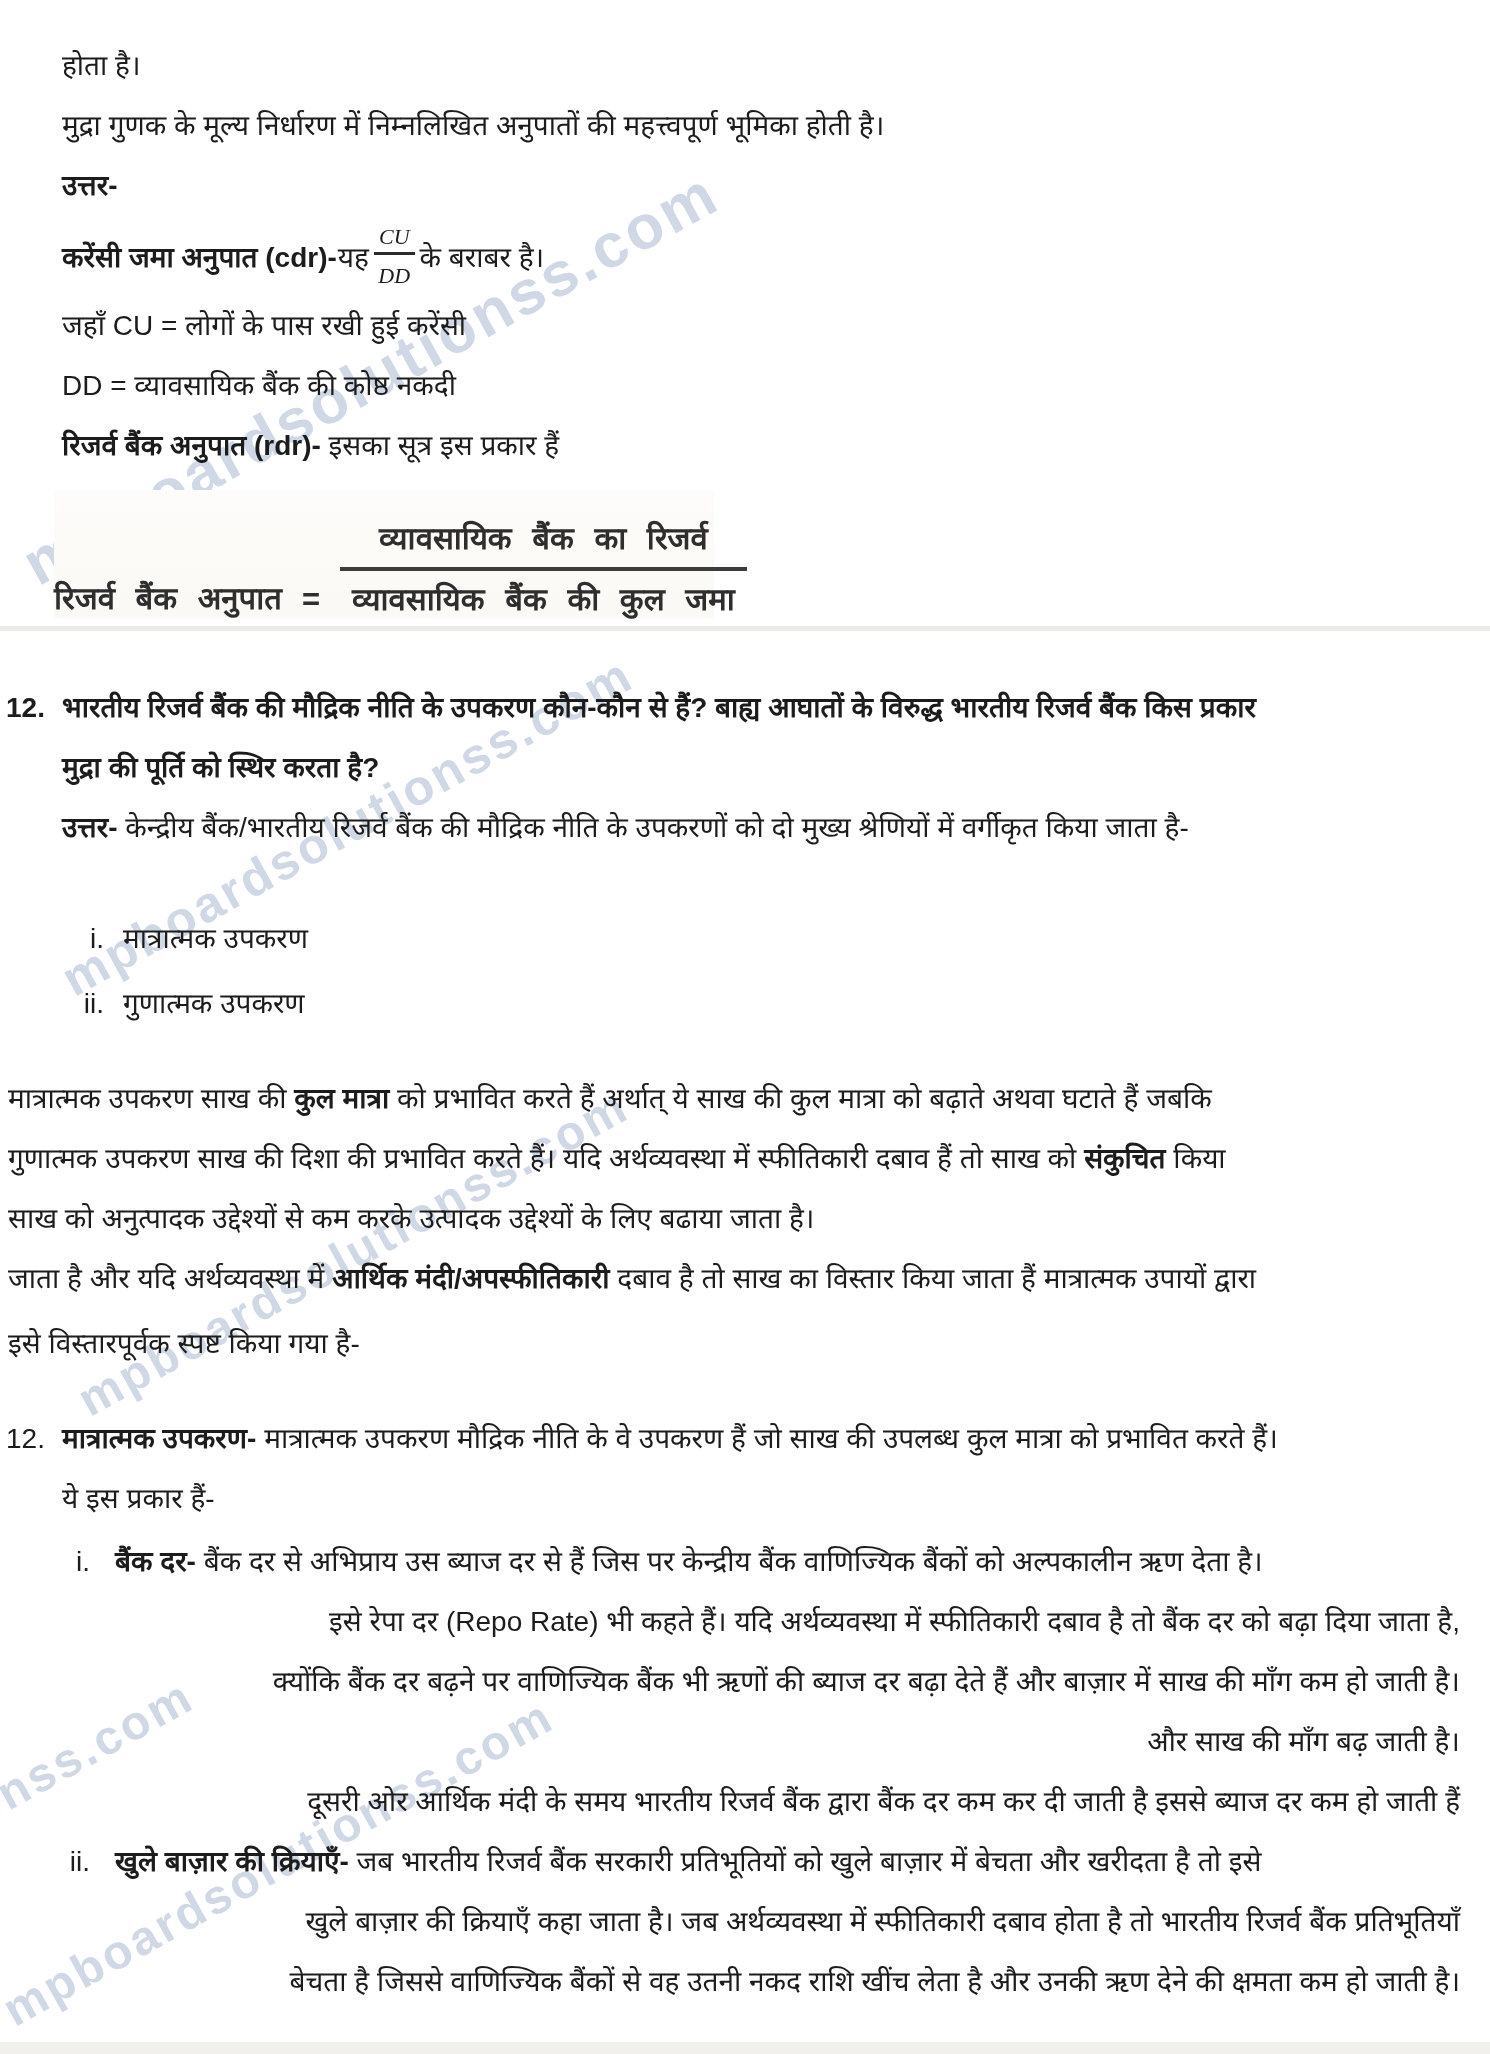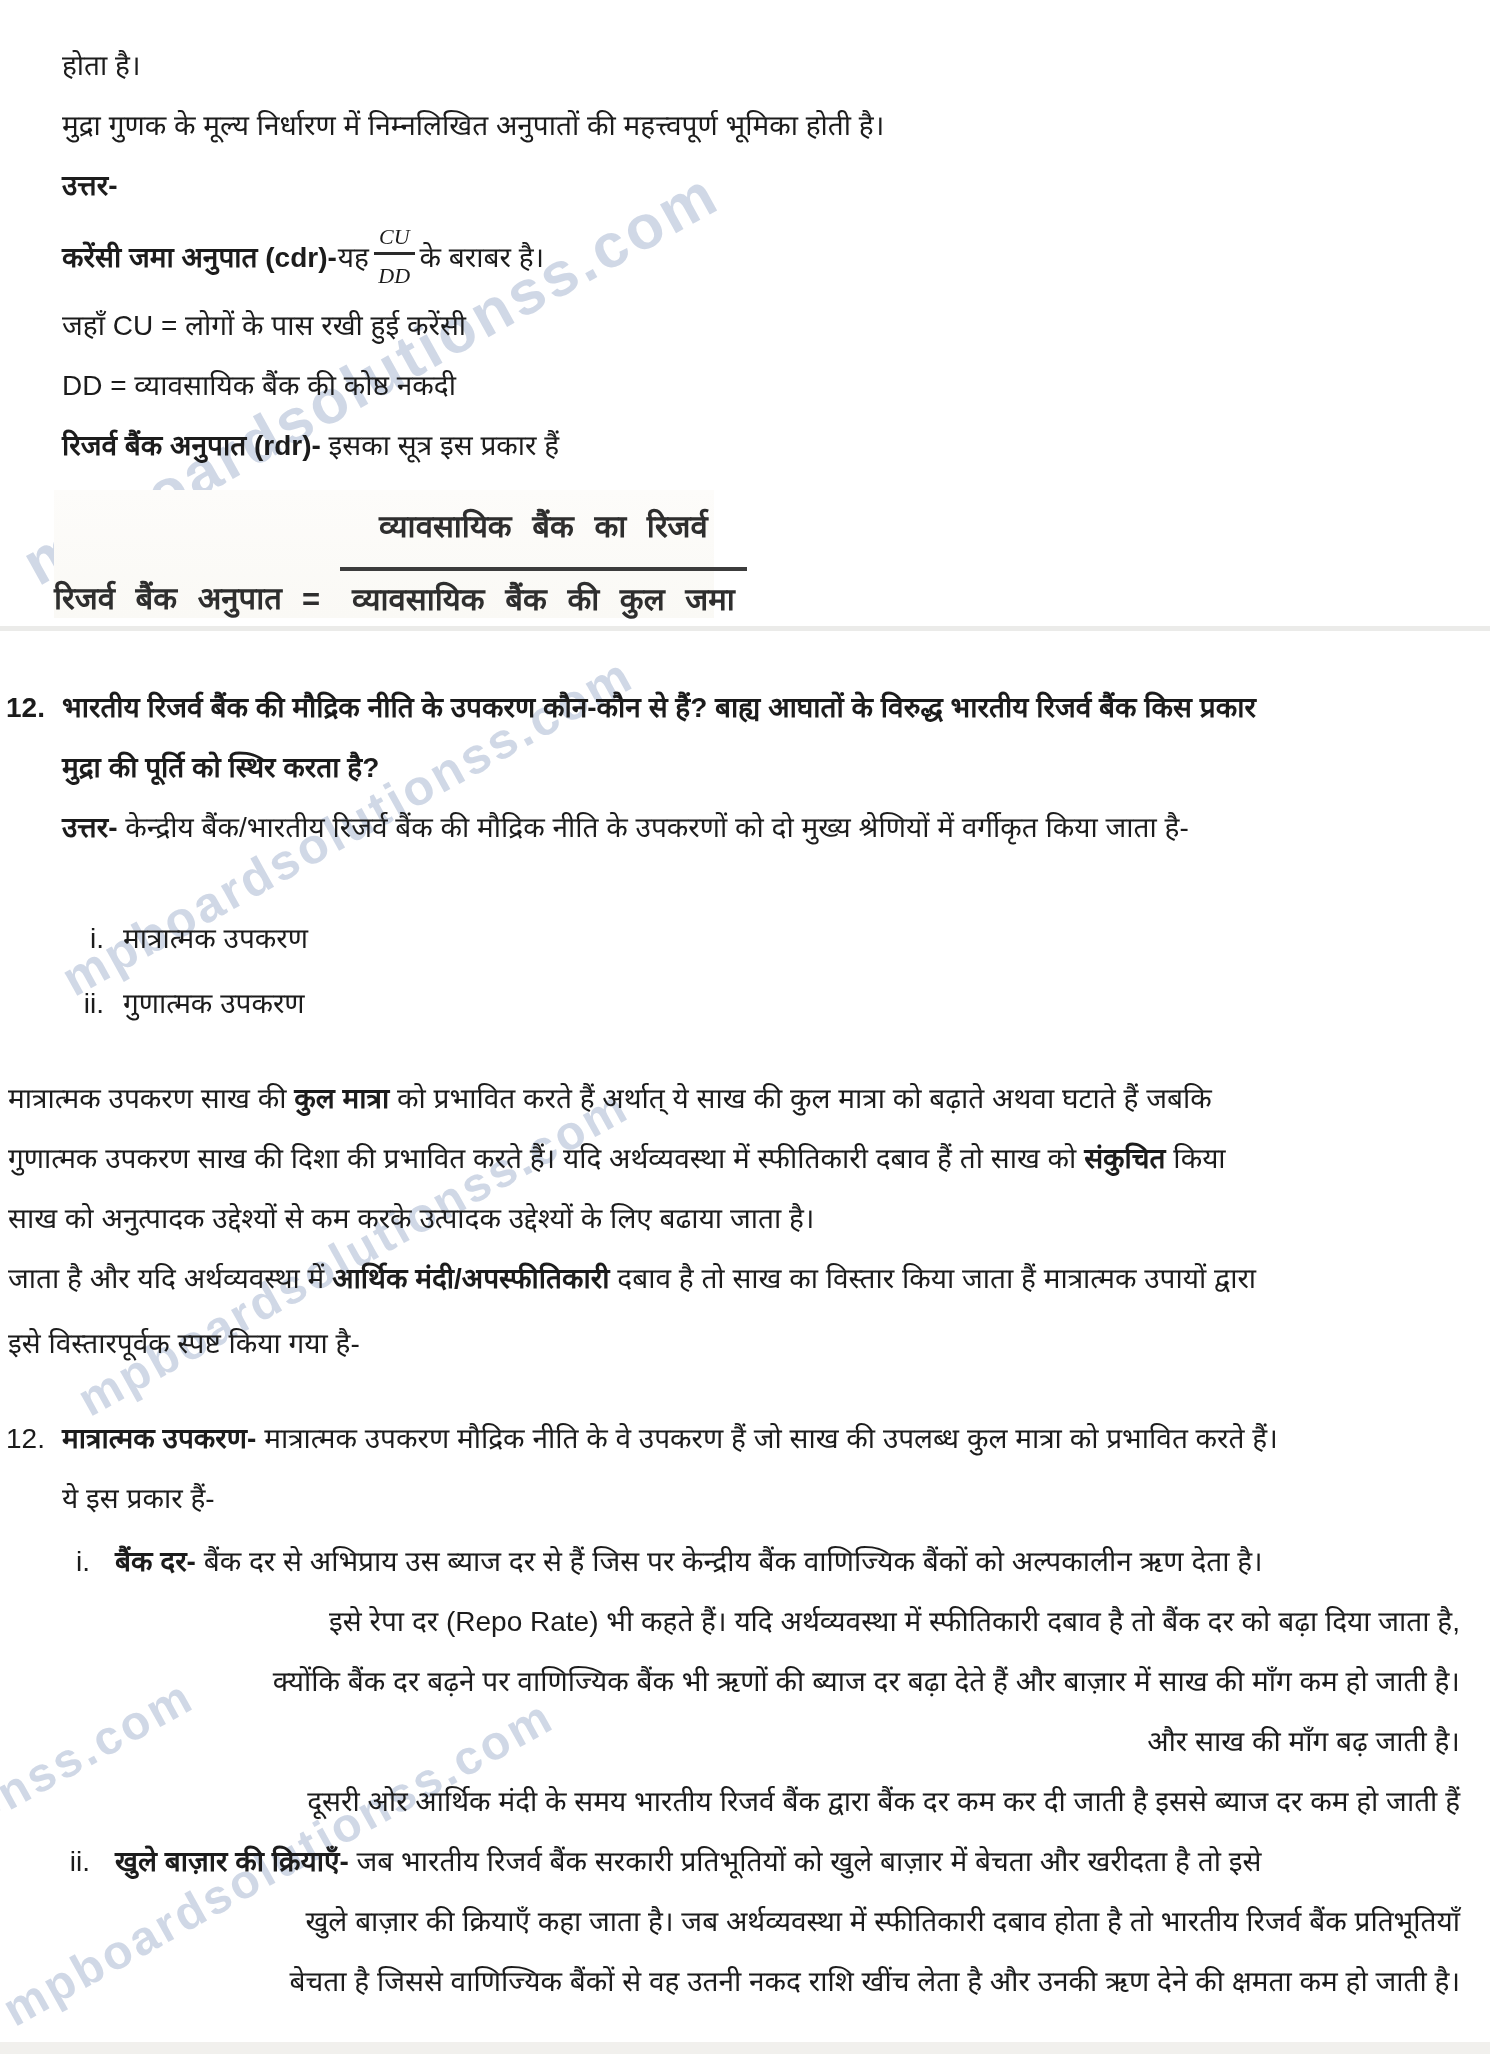--- a/index.html
+++ b/index.html
@@ -41,21 +41,21 @@
     display:flex;align-items:flex-end;gap:20px;
     font-weight:700;font-size:31px;
     color:#2e2e2e;
     word-spacing:12px;
     background:linear-gradient(180deg,#fdfcfa 0%,#faf9f5 100%);
     width:660px;
     white-space:nowrap;
   }
   .bigfrac{display:inline-flex;flex-direction:column;align-items:center;line-height:1.2;}
   .bigfrac .top{padding:0 12px 10px;}
-  .bigfrac .bottom{border-top:4px solid #3c3c3c;padding:10px 12px 0;margin-top:12px;}
+  .bigfrac .bottom{border-top:4px solid #3c3c3c;padding:10px 12px 0;}
   
   .qrow{position:relative;}
   .qnum{position:absolute;left:-56px;width:44px;}
   
   .li1{position:relative;padding-left:61px;}
   .li1 .marker{position:absolute;left:20px;width:22px;text-align:right;}
   
   .li2{position:relative;padding-left:53px;}
   .li2 .marker{position:absolute;left:4px;width:24px;text-align:right;}
   .cont2{padding-left:53px;text-align:right;}

